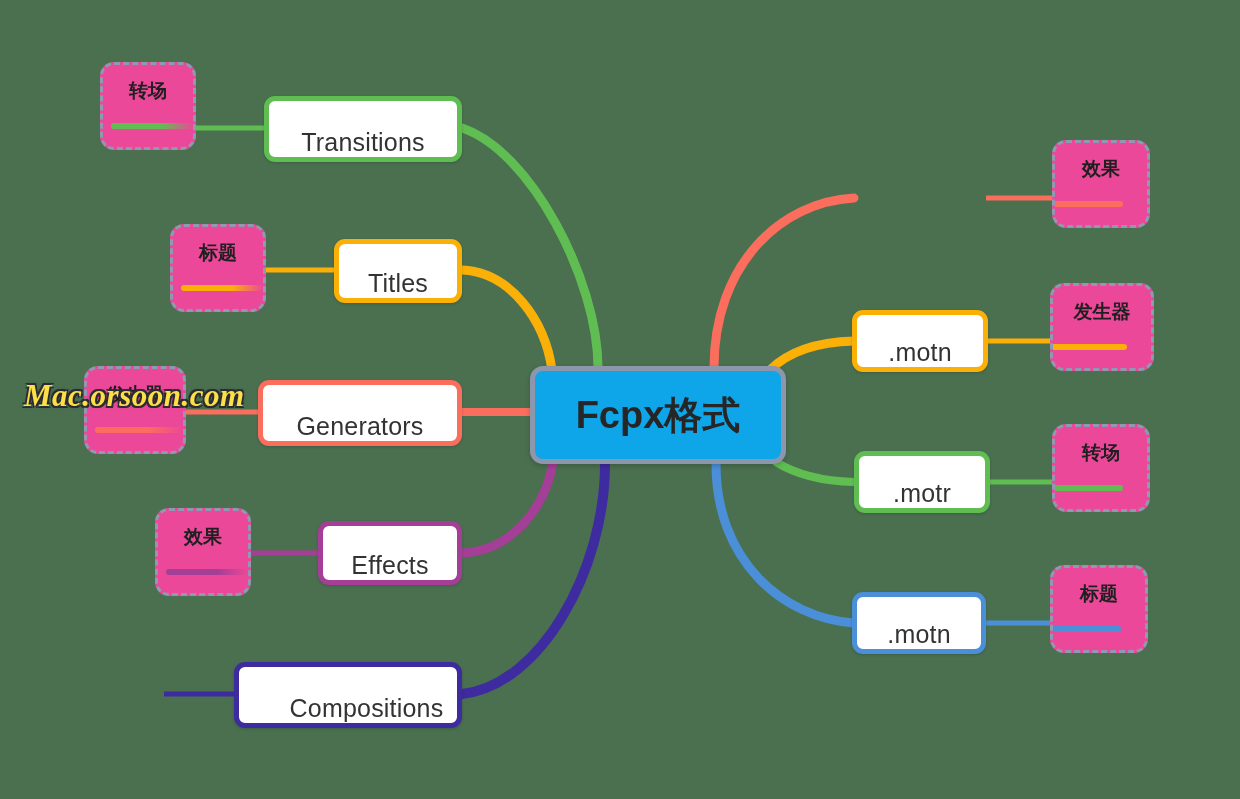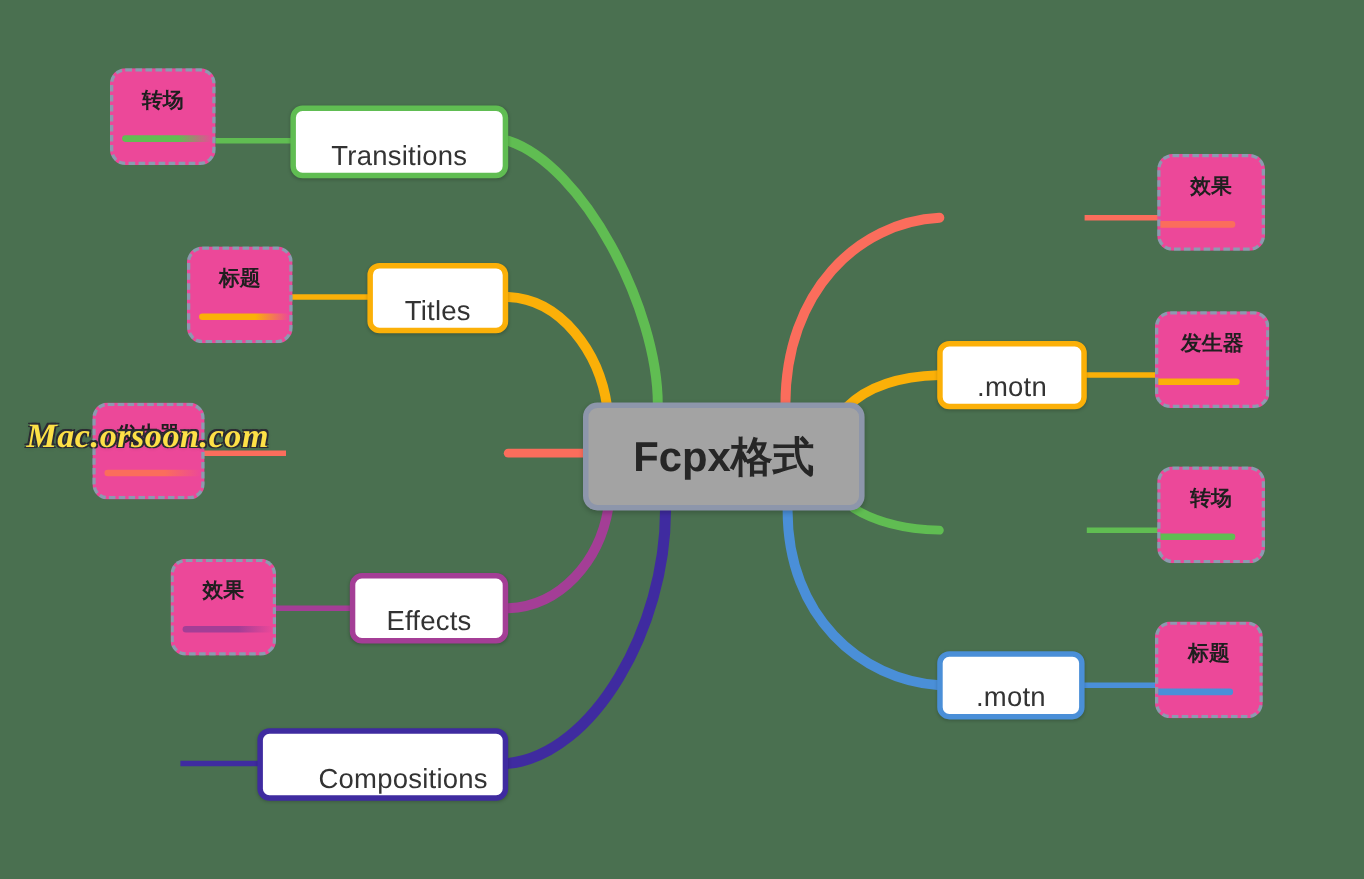--- a/index.html
+++ b/index.html
@@ -46,21 +46,21 @@
     font-weight: 500;
     letter-spacing: 0.2px;
     white-space: nowrap;
     box-shadow: 0 1px 3px rgba(0,0,0,0.18);
   }
 
   
   .root {
     position: absolute;
     box-sizing: border-box;
-    background: #a3a3a3;
+    background: #0ea5e9;
     border: 5px solid #8d96ab;
     border-radius: 13px;
     display: flex;
     align-items: center;
     justify-content: center;
     color: #262626;
     font-size: 38px;
     font-weight: bold;
     white-space: nowrap;
     box-shadow: 0 2px 5px rgba(0,0,0,0.2);
@@ -181,38 +181,44 @@
 
 
   <div class="branch" style="left:264px; top:96px; width:198px; height:66px; border-color:#60bd52;">
     <span>Transitions</span>
   </div>
 
   <div class="branch" style="left:334px; top:239px; width:128px; height:64px; border-color:#fbb008;">
     <span>Titles</span>
   </div>
 
+  <div class="branch" style="left:258px; top:380px; width:204px; height:66px; border-color:#fb6d5c;">
+    <span>Generators</span>
+  </div>
 
   <div class="branch" style="left:318px; top:521px; width:144px; height:64px; border-color:#a43e96;">
     <span>Effects</span>
   </div>
 
   <div class="branch" style="left:234px; top:662px; width:228px; height:66px; border-color:#3f2ba0;padding-left:37px;">
     <span>Compositions</span>
   </div>
 
   <div class="root" style="left:530px; top:366px; width:256px; height:98px;">
     <span>Fcpx格式</span>
   </div>
 
 
   <div class="branch" style="left:852px; top:310px; width:136px; height:62px; border-color:#fbb008;">
     <span>.motn</span>
   </div>
 
+  <div class="branch" style="left:854px; top:451px; width:136px; height:62px; border-color:#60bd52;">
+    <span>.motr</span>
+  </div>
 
   <div class="branch" style="left:852px; top:592px; width:134px; height:62px; border-color:#4a8fd8;">
     <span>.motn</span>
   </div>
 
   <div class="leaf right-side" style="left:1052px; top:140px; width:98px; height:88px;">
     <div class="leaf-text">效果</div>
     <div class="leaf-underline" style="background:linear-gradient(to left,#fb6d5c 0%,#fb6d5c 70%,rgba(251,109,92,0) 100%);"></div>
   </div>
 

